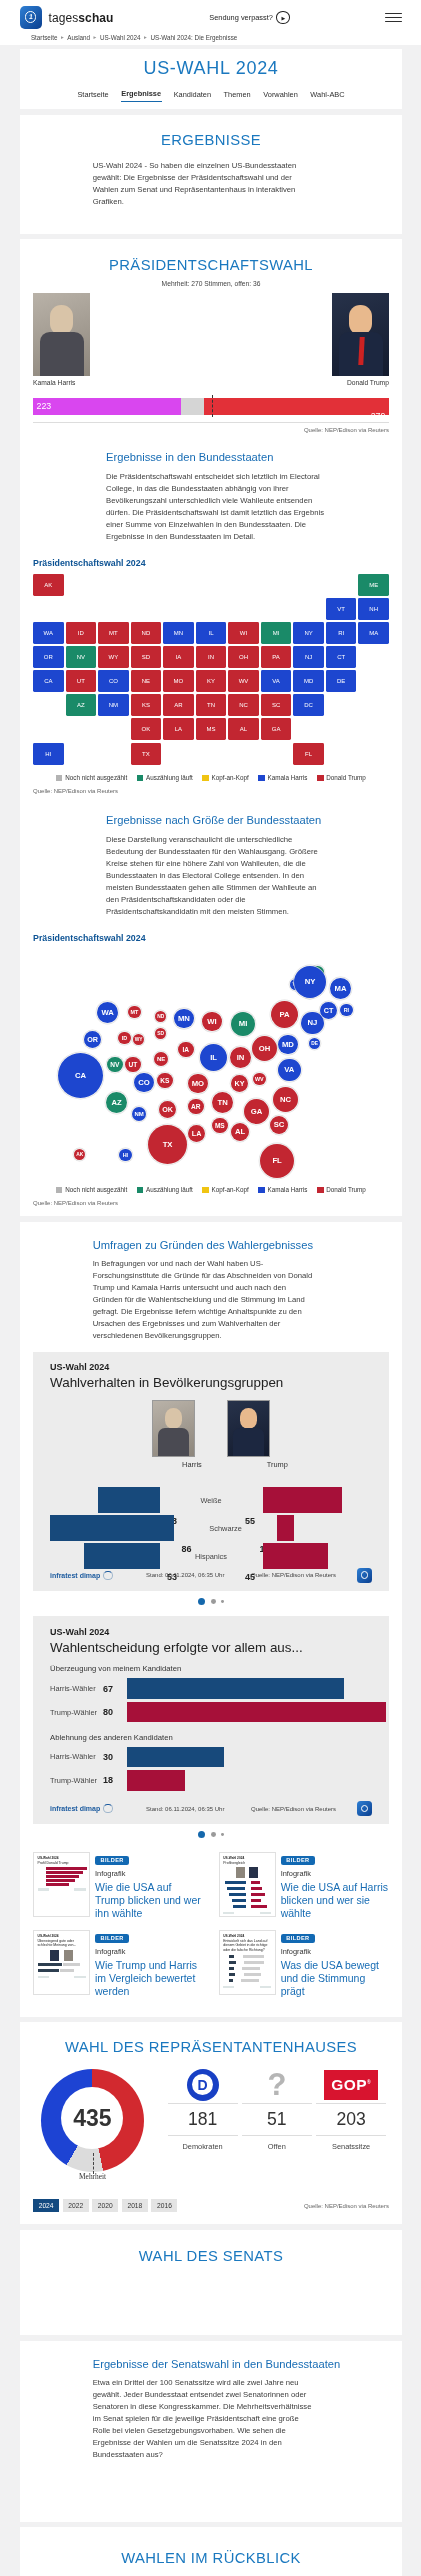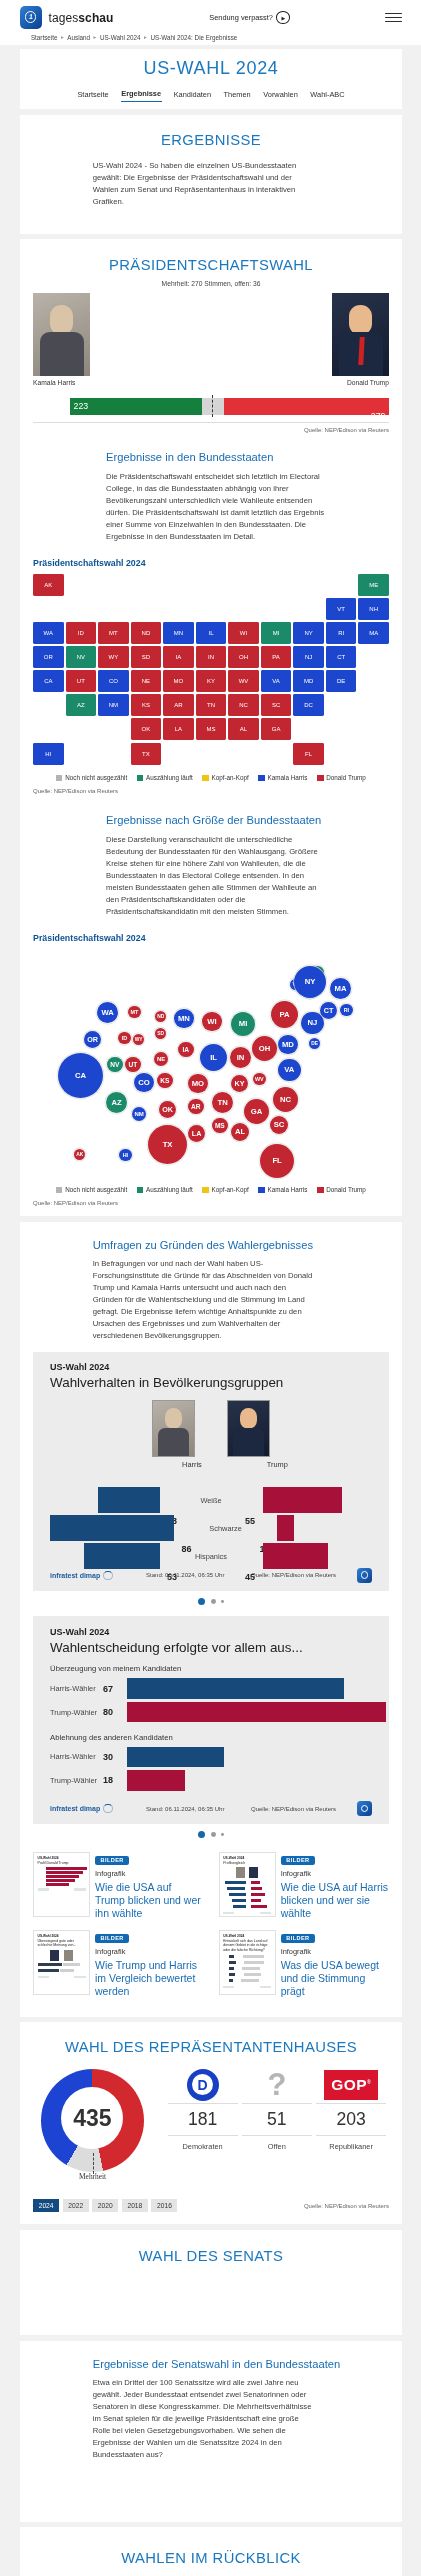--- a/index.html
+++ b/index.html
@@ -192,21 +192,21 @@
         </div>
       <div class="photo right">
           <span class="head"></span>
           <span class="body"></span>
           <span class="tie"></span>
         </div>
       <span class="photoname left">Kamala Harris</span>
       <span class="photoname right">Donald Trump</span>
     </div>
     <div class="evbar" id="evBar">
-      <div class="seg" id="segDem" style="width: 41.4498%; background: #15803d; margin-left: 37px;"><span class="num l" id="numDem">223</span></div>
+      <div class="seg" id="segDem" style="width: 41.4498%; background: #d946ef;"><span class="num l" id="numDem">223</span></div>
       <div class="seg" id="segOpen" style="width: 6.69145%; background: rgb(213, 213, 213);"></div>
       <div class="seg" id="segRep" style="width: 51.8587%; background: rgb(226, 48, 56); display: flex; justify-content: flex-end;">
           <span class="num r" id="numRep" style="width: 100%;">279</span>
         </div>
       <div class="evmark" id="evMark" style="left: 50.1859%;"></div>
     </div>
     <hr class="rule">
     <div class="source srcline">Quelle: NEP/Edison via Reuters</div>
 
     <h3 class="bluehead" style="margin-top:18px;">Ergebnisse in den Bundesstaaten</h3>
@@ -627,21 +627,21 @@
             <div class="qmark">?</div>
           </div>
           <div class="pnum">51</div>
           <div class="plab">Offen</div>
         </div>
         <div class="pcol">
           <div class="plogo">
             <div class="goplogo">GOP<sup>®</sup></div>
           </div>
           <div class="pnum">203</div>
-          <div class="plab">Republikaner</div>
+          <div class="plab">Senatssitze</div>
         </div>
       </div>
   </div>
   <div class="houserow2">
     <div class="years" id="yearChips">
         <button class="year active">2024</button>
         <button class="year">2022</button>
         <button class="year">2020</button>
         <button class="year">2018</button>
         <button class="year">2016</button>

